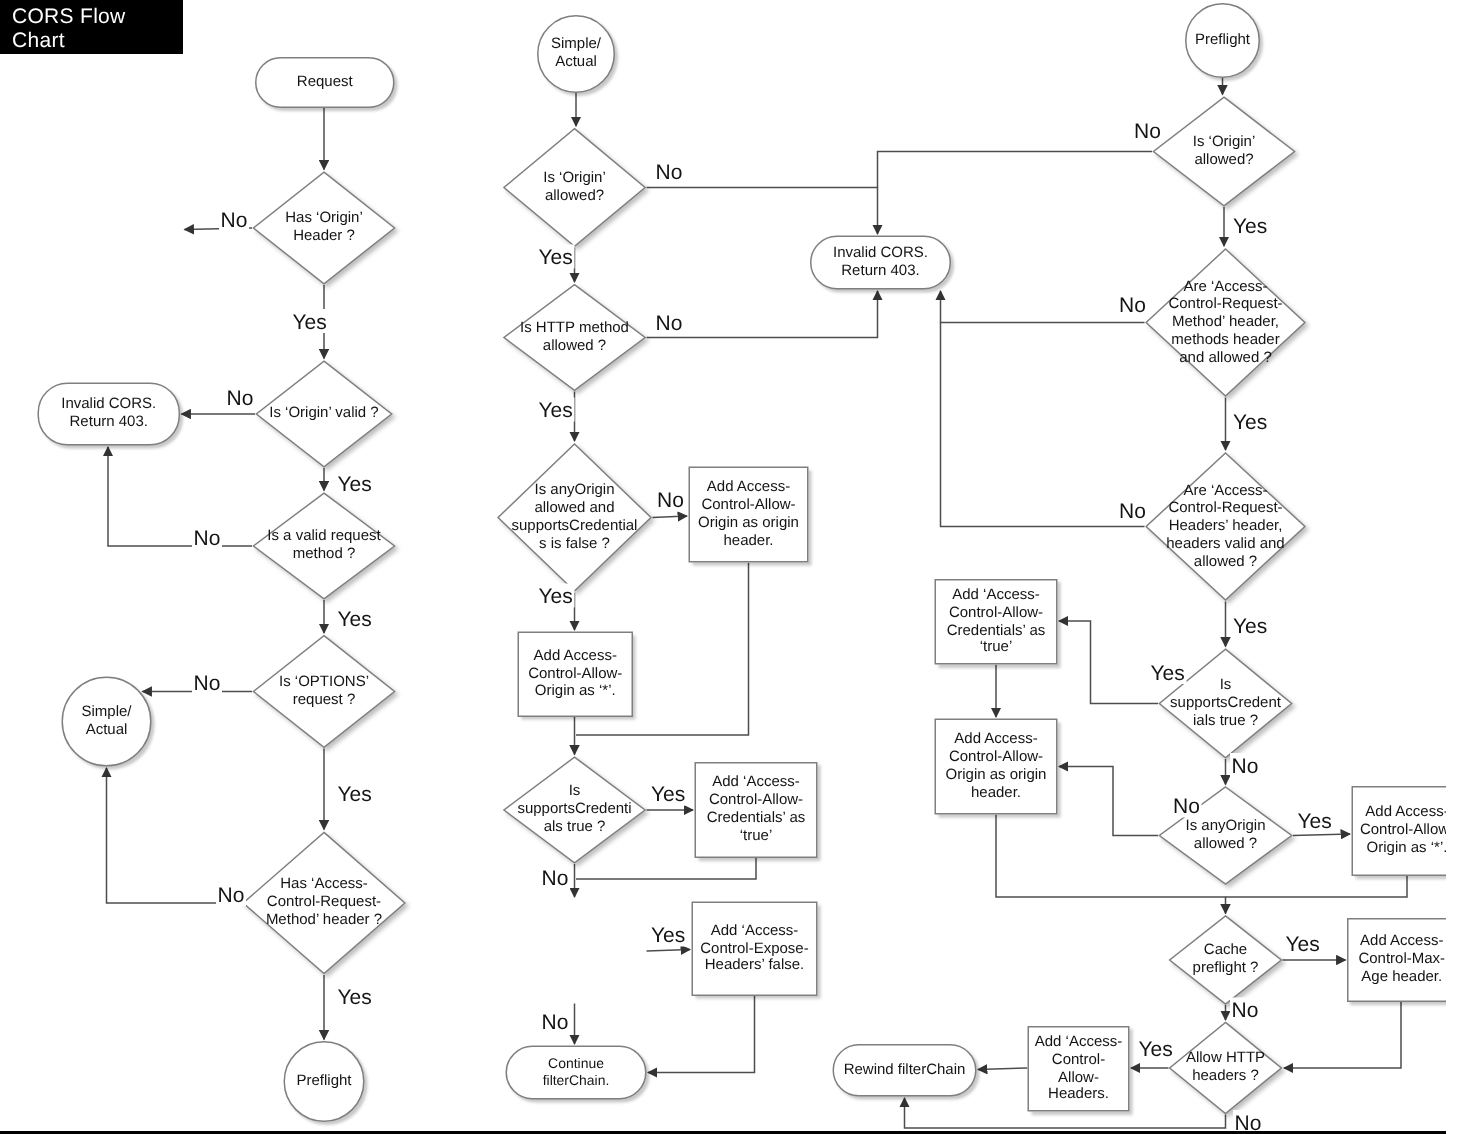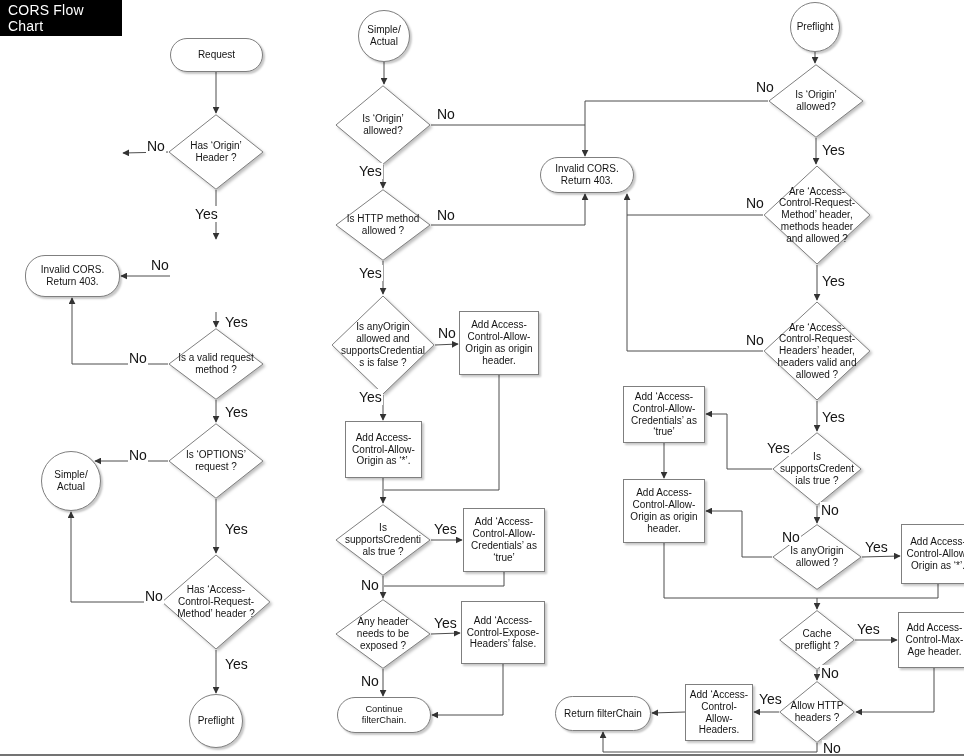--- a/index.html
+++ b/index.html
@@ -1,18 +1,18 @@
 <!DOCTYPE html>
 <html><head>
 <meta charset="utf-8">
 <style>
   * { box-sizing: border-box; margin: 0; padding: 0; }
   html, body { background: #ffffff; }
   body { font-family: "Liberation Sans", sans-serif; }
-  .canvas { position: relative; width: 964px; height: 756px; background: #fff; overflow: hidden; border-bottom: 2px solid #737373; }
+  .canvas { position: relative; width: 964px; height: 756px; background: #fff; overflow: hidden; border-bottom: 2px solid #000000; }
   .title-box { position: absolute; left: 0; top: 0; width: 122px; height: 36px; background: #000; color: #fff;
                font-size: 14px; display: flex; align-items: center; padding-left: 8px; letter-spacing: .2px; }
   svg.wires { position: absolute; left: 0; top: 0; width: 976px; height: 756px; }
   .edge { fill: none; stroke: #4d4d4d; stroke-width: 1; }
   .node { position: absolute; display: flex; align-items: center; justify-content: center; text-align: center;
           font-size: 10px; line-height: 1.18; color: #141414; }
   .stadium { background: #fff; border: 1px solid #7f7f7f; border-radius: 20px; box-shadow: 2px 2px 2px rgba(0,0,0,.22); padding: 0 6px; }
   .circle  { background: #fff; border: 1px solid #7f7f7f; border-radius: 50%; box-shadow: 2px 2px 2px rgba(0,0,0,.22); padding: 0 3px; }
   .rect    { background: #fff; border: 1px solid #7f7f7f; box-shadow: 2px 2px 2px rgba(0,0,0,.22); padding: 1px 2px; }
   .diamond > svg.dshape { position: absolute; left: 0; top: 0; width: 100%; height: 100%;
@@ -91,20 +91,26 @@
 
   <div class="node stadium" style="left:170px;top:38px;width:93px;height:34px">
     <span>Request</span>
   </div>
   <div class="node diamond" style="left:168px;top:114px;width:96px;height:76px">
     <svg class="dshape" viewBox="0 0 100 100" preserveAspectRatio="none">
         <polygon points="50,1 99,50 50,99 1,50"></polygon>
       </svg>
     <span class="dlabel">Has ‘Origin’ Header ?</span>
   </div>
+  <div class="node diamond" style="left:170px;top:240px;width:92px;height:72px">
+    <svg class="dshape" viewBox="0 0 100 100" preserveAspectRatio="none">
+        <polygon points="50,1 99,50 50,99 1,50"></polygon>
+      </svg>
+    <span class="dlabel">Is ‘Origin’ valid ?</span>
+  </div>
   <div class="node stadium" style="left:25px;top:255px;width:95px;height:42px">
     <span>Invalid CORS. Return 403.</span>
   </div>
   <div class="node diamond" style="left:168px;top:328px;width:96px;height:72px">
     <svg class="dshape" viewBox="0 0 100 100" preserveAspectRatio="none">
         <polygon points="50,1 99,50 50,99 1,50"></polygon>
       </svg>
     <span class="dlabel">Is a valid request method ?</span>
   </div>
   <div class="node diamond" style="left:168px;top:423px;width:96px;height:76px">
@@ -158,26 +164,20 @@
   </div>
   <div class="node diamond" style="left:335px;top:504px;width:96px;height:72px">
     <svg class="dshape" viewBox="0 0 100 100" preserveAspectRatio="none">
         <polygon points="50,1 99,50 50,99 1,50"></polygon>
       </svg>
     <span class="dlabel">Is supportsCredentials true ?</span>
   </div>
   <div class="node rect" style="left:463px;top:508px;width:82px;height:64px">
     <span>Add ‘Access-Control-Allow-Credentials’ as ‘true’</span>
   </div>
-  <div class="node diamond" style="left:335px;top:599px;width:96px;height:70px">
-    <svg class="dshape" viewBox="0 0 100 100" preserveAspectRatio="none">
-        <polygon points="50,1 99,50 50,99 1,50"></polygon>
-      </svg>
-    <span class="dlabel">Any header needs to be exposed ?</span>
-  </div>
   <div class="node rect" style="left:461px;top:601px;width:84px;height:63px">
     <span>Add ‘Access-Control-Expose-Headers’ false.</span>
   </div>
   <div class="node stadium small" style="left:337px;top:697px;width:94px;height:36px">
     <span>Continue filterChain.</span>
   </div>
 
   <div class="node circle" style="left:790px;top:2px;width:50px;height:50px">
     <span>Preflight</span>
   </div>
@@ -232,21 +232,21 @@
   <div class="node diamond" style="left:779px;top:681px;width:76px;height:62px">
     <svg class="dshape" viewBox="0 0 100 100" preserveAspectRatio="none">
         <polygon points="50,1 99,50 50,99 1,50"></polygon>
       </svg>
     <span class="dlabel">Allow HTTP headers ?</span>
   </div>
   <div class="node rect" style="left:685px;top:684px;width:68px;height:57px">
     <span>Add ‘Access-Control-Allow-Headers.</span>
   </div>
   <div class="node stadium" style="left:555px;top:696px;width:96px;height:35px">
-    <span>Return filterChain</span>
+    <span>Rewind filterChain</span>
   </div>
 
   <span class="elabel" style="left:146px;top:138px">No</span>
   <span class="elabel" style="left:194px;top:206px">Yes</span>
   <span class="elabel" style="left:150px;top:257px">No</span>
   <span class="elabel" style="left:224px;top:314px">Yes</span>
   <span class="elabel" style="left:128px;top:350px">No</span>
   <span class="elabel" style="left:224px;top:404px">Yes</span>
   <span class="elabel" style="left:128px;top:447px">No</span>
   <span class="elabel" style="left:224px;top:521px">Yes</span>

